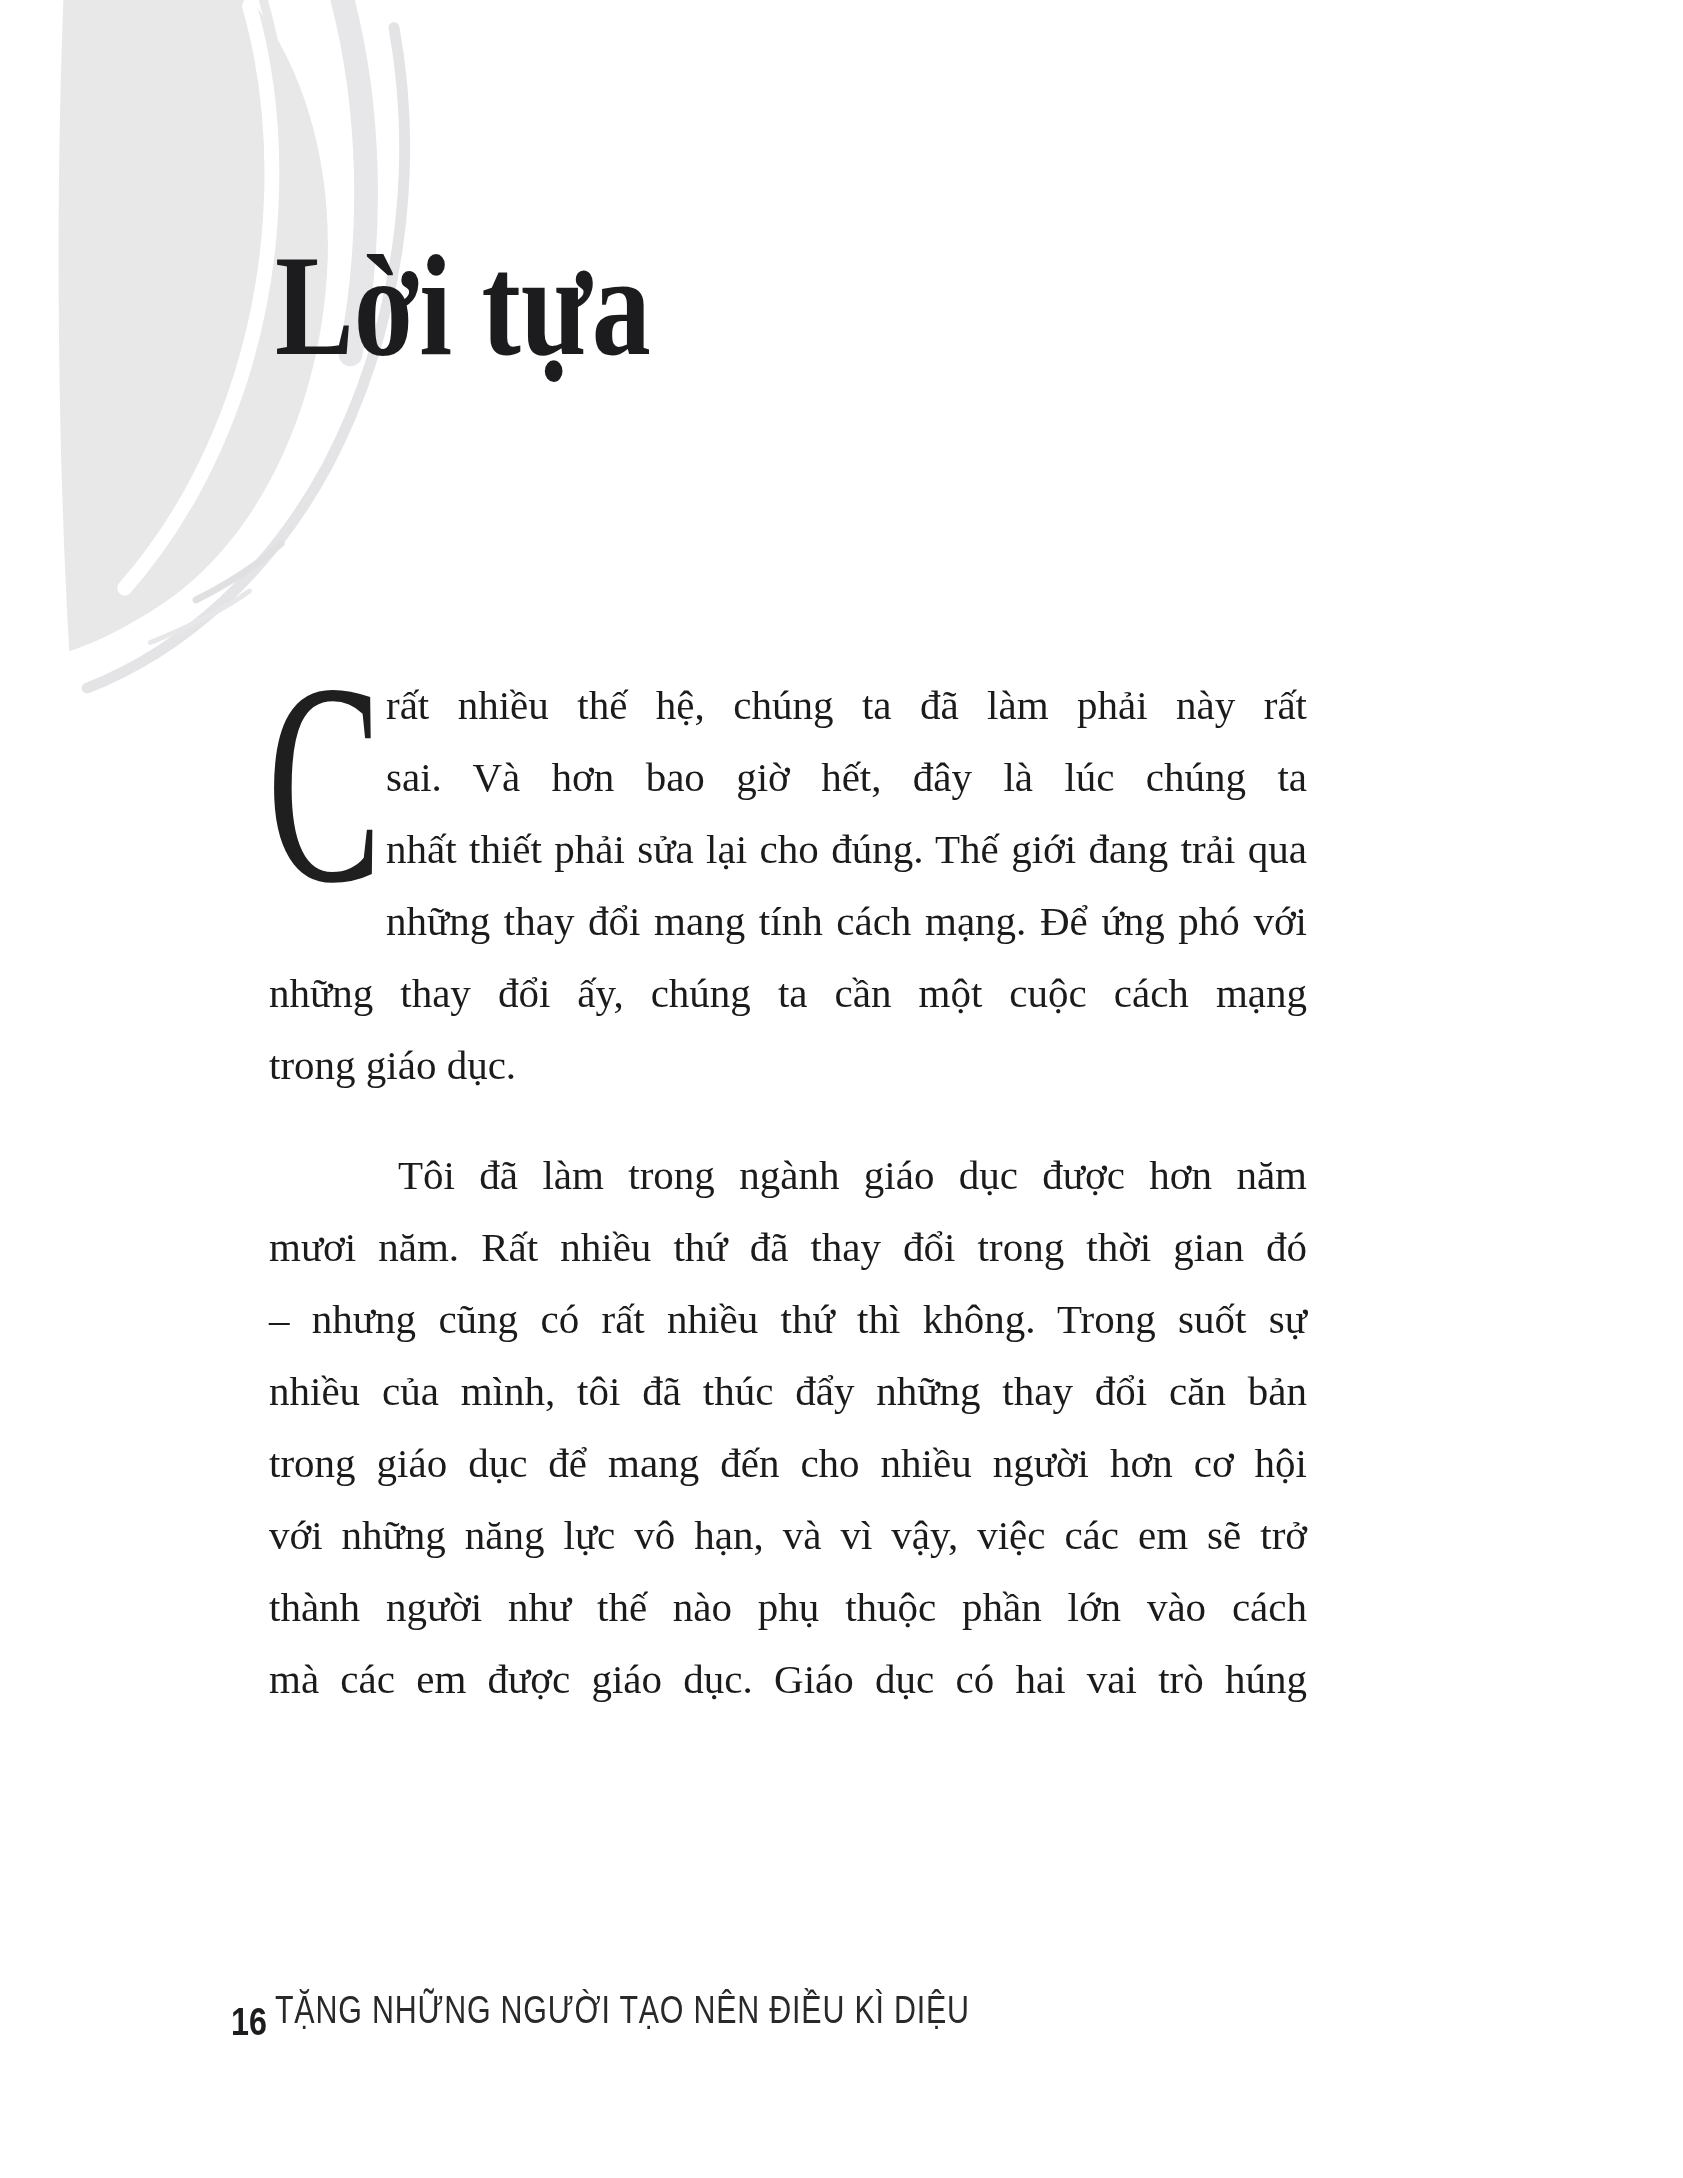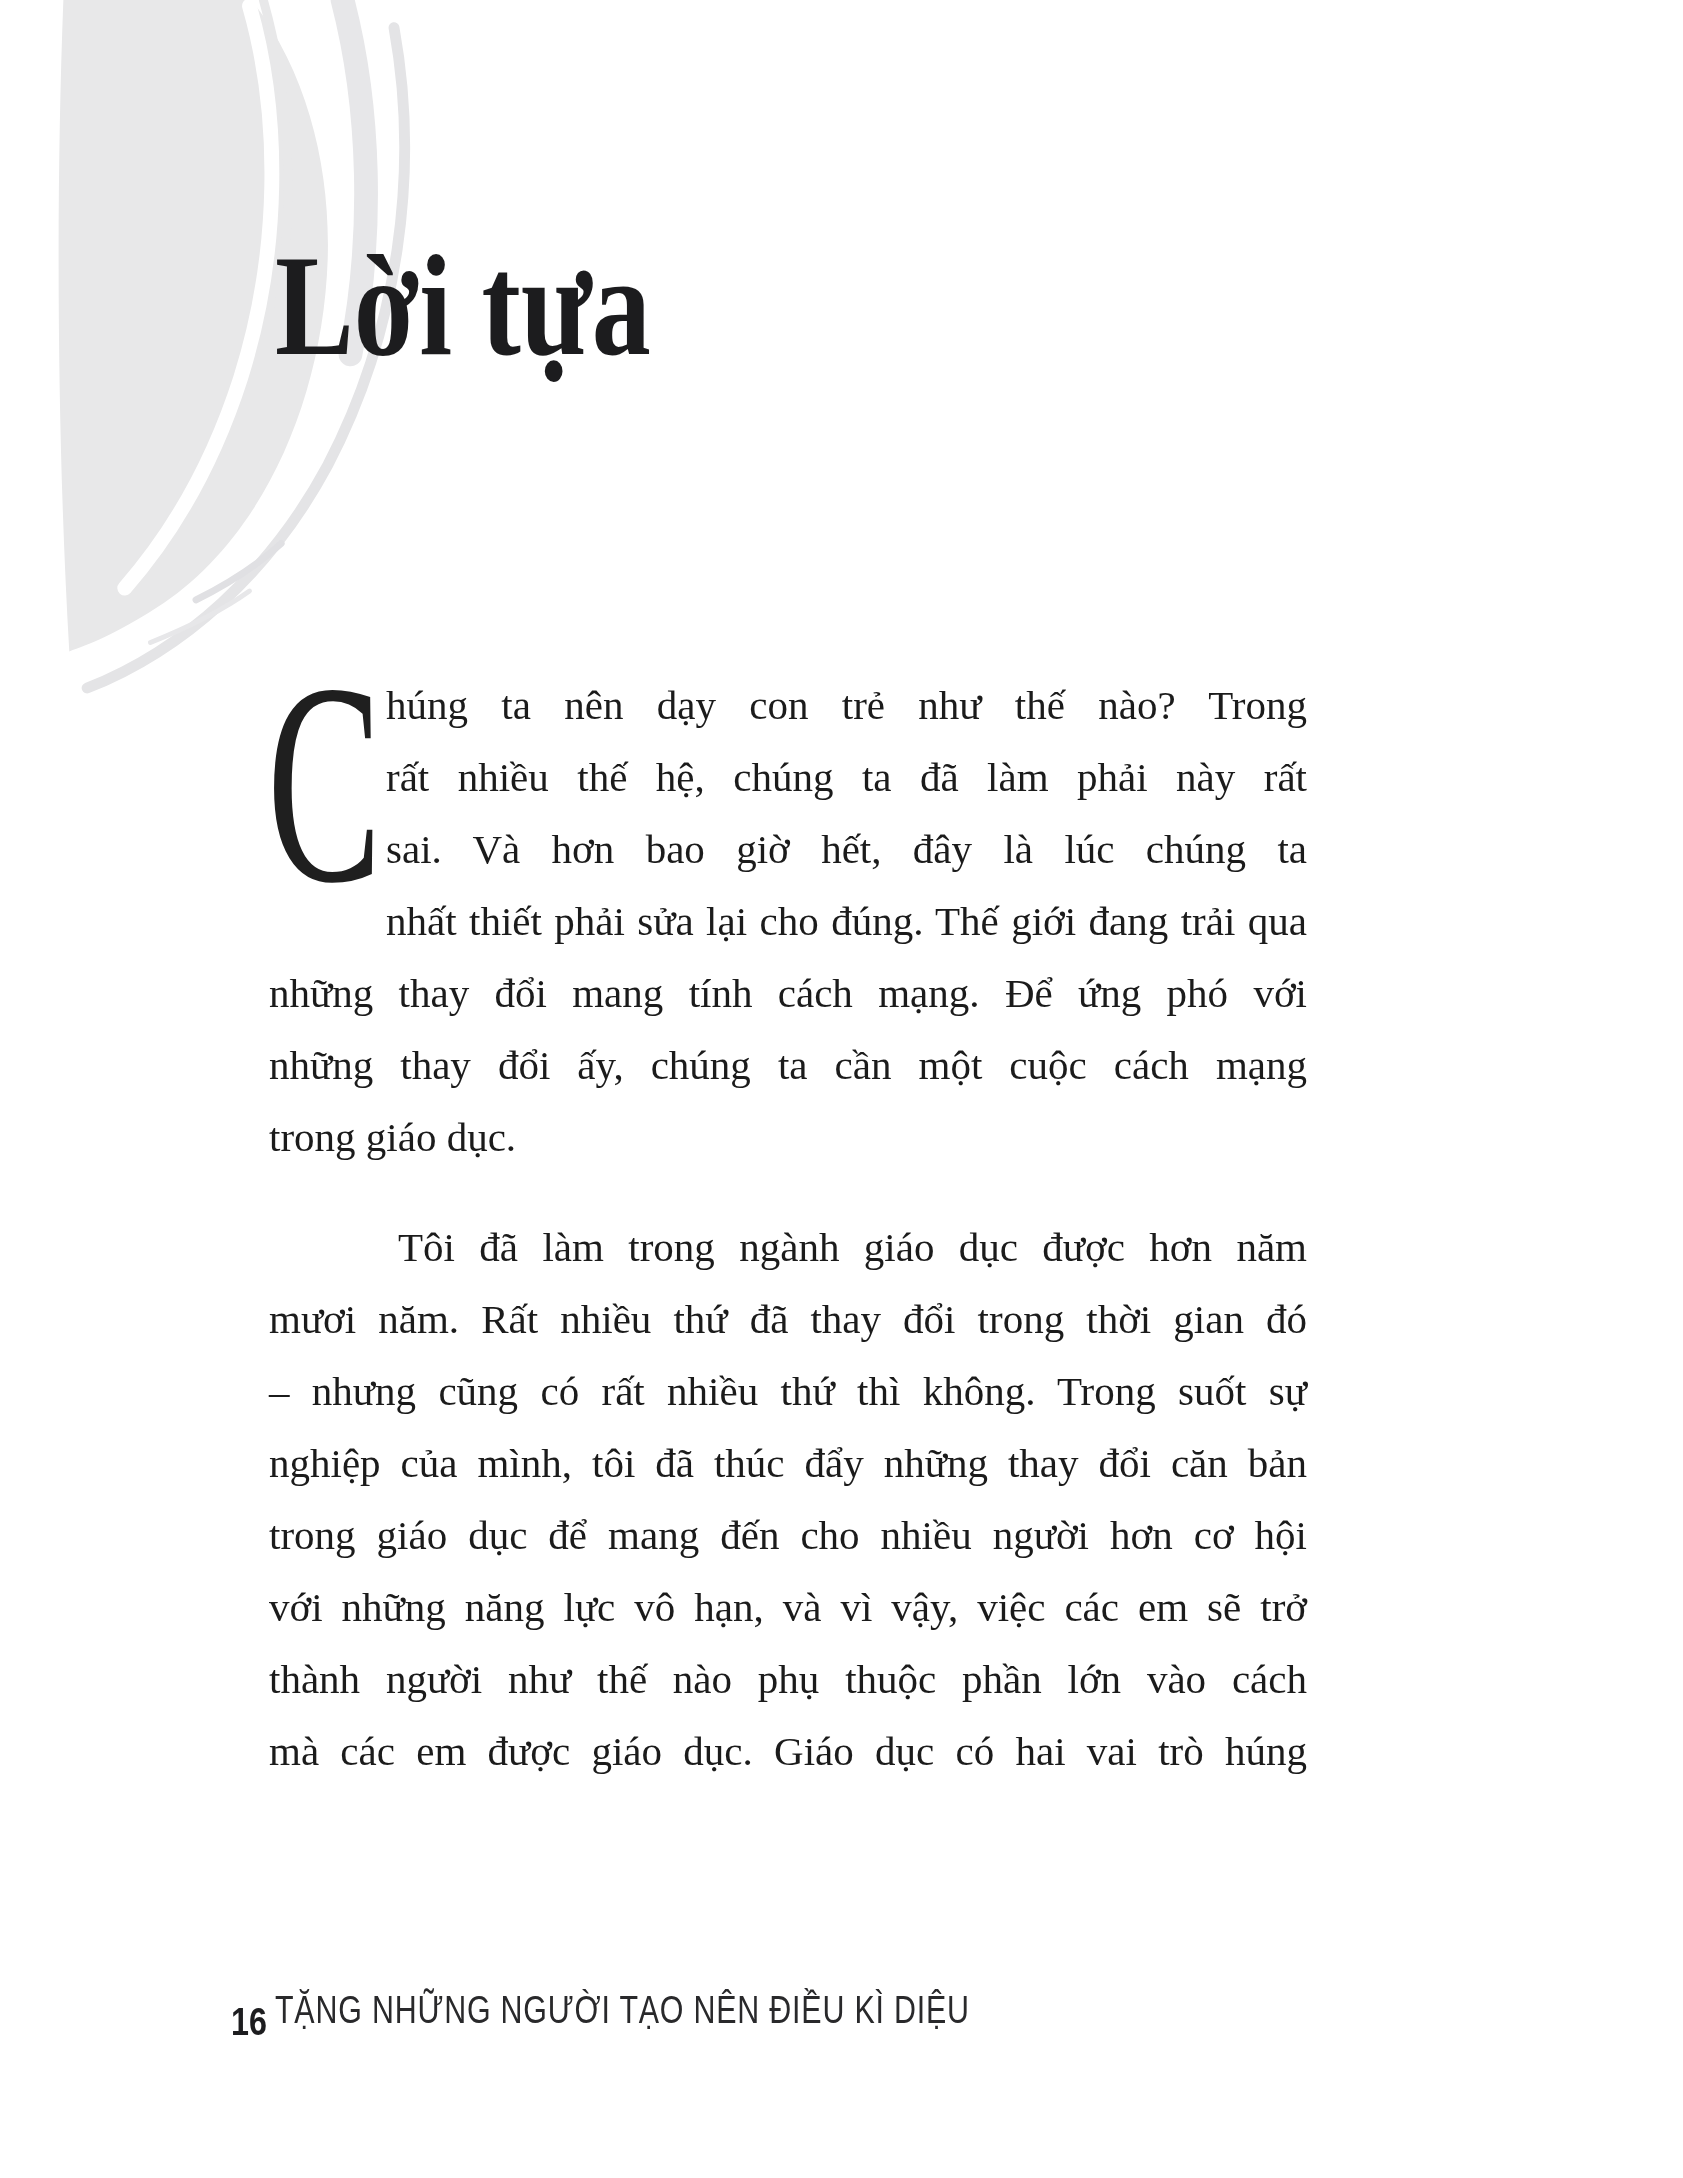--- a/index.html
+++ b/index.html
@@ -108,33 +108,32 @@
     <path d="M398 28 C424 172 403 332 331 470 C273 578 185 657 88 695" fill="none" stroke="#e4e4e6" stroke-width="11" stroke-linecap="round"></path>
     <path d="M198 606 C232 589 260 571 284 549" fill="none" stroke="#e0e0e3" stroke-width="7" stroke-linecap="round"></path>
     <path d="M152 649 C192 633 224 617 252 597" fill="none" stroke="#e7e7e9" stroke-width="5" stroke-linecap="round"></path>
   </svg>
 
   <h1 class="title">Lời tựa</h1>
 
   <div class="body-col">
     <div class="para p1">
       <div class="float-spacer"></div>
-      <div class="ln">húng ta nên dạy con trẻ như thế nào? Trong</div>
       <div class="ln">rất nhiều thế hệ, chúng ta đã làm phải này rất</div>
       <div class="ln">sai. Và hơn bao giờ hết, đây là lúc chúng ta</div>
       <div class="ln">nhất thiết phải sửa lại cho đúng. Thế giới đang trải qua</div>
       <div class="ln">những thay đổi mang tính cách mạng. Để ứng phó với</div>
       <div class="ln">những thay đổi ấy, chúng ta cần một cuộc cách mạng</div>
       <div class="ln end">trong giáo dục.</div>
     </div>
     <div class="para p2">
       <div class="ln indent">Tôi đã làm trong ngành giáo dục được hơn năm</div>
       <div class="ln">mươi năm. Rất nhiều thứ đã thay đổi trong thời gian đó</div>
       <div class="ln">– nhưng cũng có rất nhiều thứ thì không. Trong suốt sự</div>
-      <div class="ln">nghiệp của mình, tôi đã thúc đẩy những thay đổi căn bản</div>
+      <div class="ln">nhiều của mình, tôi đã thúc đẩy những thay đổi căn bản</div>
       <div class="ln">trong giáo dục để mang đến cho nhiều người hơn cơ hội</div>
       <div class="ln">với những năng lực vô hạn, và vì vậy, việc các em sẽ trở</div>
       <div class="ln">thành người như thế nào phụ thuộc phần lớn vào cách</div>
       <div class="ln">mà các em được giáo dục. Giáo dục có hai vai trò húng</div>
     </div>
   </div>
 
   <div class="drop-cap">C</div>
 
   <div class="footer-num">16</div>

